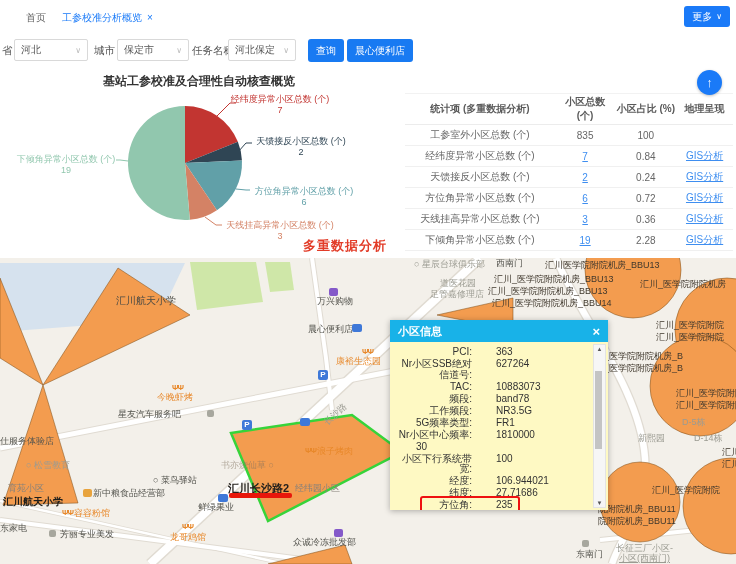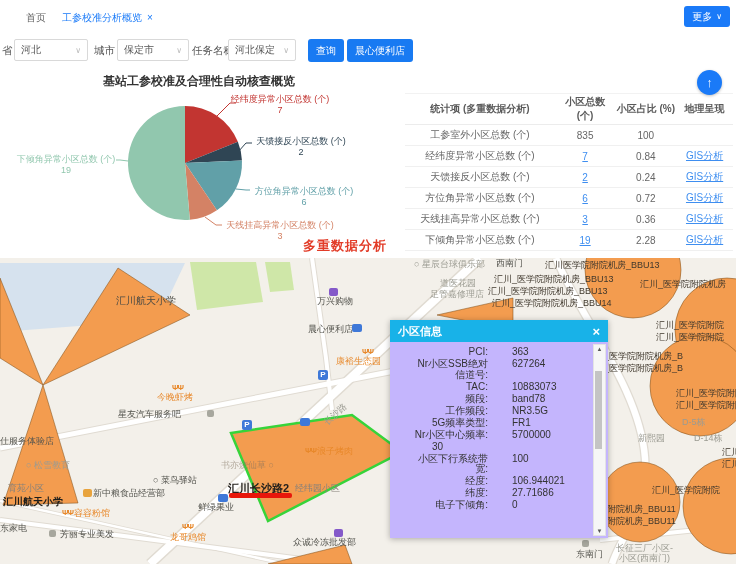--- a/index.html
+++ b/index.html
@@ -54,21 +54,21 @@
   .ibus{width:10px;height:8px;background:#3e78d8;}
   .igate{width:7px;height:7px;background:#a7a79e;}
   .istore{width:9px;height:8px;background:#e8a33d;}
   .ishop{width:9px;height:8px;background:#8459c9;}
   .red-underline{position:absolute;left:229px;top:235px;width:63px;height:5px;background:#e8170b;border-radius:2px;z-index:4;}
   
   .popup{position:absolute;left:390px;top:62px;width:218px;z-index:6;box-shadow:0 1px 6px rgba(0,0,0,.3);}
   .popup-hd{height:22px;background:#18b2e8;color:#fff;display:flex;align-items:center;justify-content:space-between;
             padding:0 8px;font-size:11px;font-weight:bold;}
   .popup-close{font-size:13px;font-weight:bold;cursor:pointer;}
-  .popup-bd{position:relative;height:196px;background:#c4b5fd;overflow:hidden;padding:5px 20px 0 18px;box-sizing:border-box;}
+  .popup-bd{position:relative;height:168px;background:#fef9c3;overflow:hidden;padding:5px 20px 0 2px;box-sizing:border-box;}
   .prow{display:flex;margin-bottom:1.5px;position:relative;font-size:10px;line-height:10.5px;}
   .pl{width:80px;text-align:right;color:#333;flex-shrink:0;}
   .pv{margin-left:24px;color:#333;}
   .prow.hl::before{content:"";position:absolute;left:28px;top:-4px;width:96px;height:16px;
                    border:2px solid #ee1111;border-radius:3px;}
   .psb{position:absolute;right:2px;top:2px;bottom:2px;width:11px;background:#f6f6f6;border:1px solid #e3e3e3;}
   .psb .ar{position:absolute;left:0;width:100%;text-align:center;font-size:6px;color:#555;}
   .psb .thumb{position:absolute;left:1px;top:26px;width:7px;height:78px;background:#c4c4c4;}
 </style>
 </head>
@@ -258,21 +258,21 @@
         <span class="ml c-g" style="left: 682px; top: 160px;">D-5栋</span>
         <span class="ml c-g" style="left: 638px; top: 176px;">新熙园</span>
         <span class="ml c-g" style="left: 694px; top: 176px;">D-14栋</span>
         <span class="ml c-s" style="left: 722px; top: 190px;">汇川</span>
         <span class="ml c-s" style="left: 722px; top: 202px;">汇川</span>
         <span class="ml c-s" style="left: 652px; top: 228px;">汇川_医学院附院</span>
         <span class="ml c-s" style="left: 598px; top: 247px;">院附院机房_BBU11</span>
         <span class="ml c-s" style="left: 598px; top: 259px;">院附院机房_BBU11</span>
         <span class="ml c-d" style="left: 576px; top: 292px;">东南门</span>
         <span class="ml c-g" style="left: 616px; top: 286px;">长征三厂小区-</span>
-        <span class="ml c-g" style="left: 619px; top: 296px;">小区(西南门)</span>
+        <span class="ml c-g" style="left: 619px; top: 296px; text-decoration: underline;">小区(西南门)</span>
         <span class="ml c-d" style="left: 317px; top: 39px;">万兴购物</span>
         <span class="ml c-d" style="left: 308px; top: 67px;">晨心便利店</span>
         <span class="ml c-o" style="left: 336px; top: 99px;">康裕生态园</span>
         <span class="ml c-o" style="left: 157px; top: 135px;">今晚虾烤</span>
         <span class="ml c-d" style="left: 118px; top: 152px;">星友汽车服务吧</span>
         <span class="ml c-d9" style="left: 116px; top: 38px;">汇川航天小学</span>
         <span class="ml c-g" style="left: 322px; top: 152px; transform: rotate(-42deg);">长沙路</span>
         <span class="ml c-d" style="left: 0px; top: 179px;">仕服务体验店</span>
         <span class="ml c-g" style="left: 26px; top: 203px;">○ 松雪教育</span>
         <span class="ml c-g2" style="left: 8px; top: 226px;">育苑小区</span>
@@ -334,36 +334,40 @@
             <div class="prow">
               <span class="pl">工作频段:</span>
               <span class="pv">NR3.5G</span>
             </div>
             <div class="prow">
               <span class="pl">5G频率类型:</span>
               <span class="pv">FR1</span>
             </div>
             <div class="prow">
               <span class="pl">Nr小区中心频率:</span>
-              <span class="pv">5700000</span>
+              <span class="pv">1810000</span>
             </div>
             <div class="prow">
               <span class="pv">30</span>
             </div>
             <div class="prow">
               <span class="pl">小区下行系统带宽:</span>
               <span class="pv">100</span>
             </div>
             <div class="prow">
               <span class="pl">经度:</span>
               <span class="pv">106.944021</span>
             </div>
             <div class="prow">
               <span class="pl">纬度:</span>
               <span class="pv">27.71686</span>
+            </div>
+            <div class="prow hl">
+              <span class="pl">方位角:</span>
+              <span class="pv">235</span>
             </div>
             <div class="prow">
               <span class="pl">电子下倾角:</span>
               <span class="pv">0</span>
             </div>
           </div>
         <div class="psb">
           <span class="ar" style="top:1px">▲</span>
           <span class="ar" style="bottom:1px">▼</span>
           <div class="thumb"></div>

